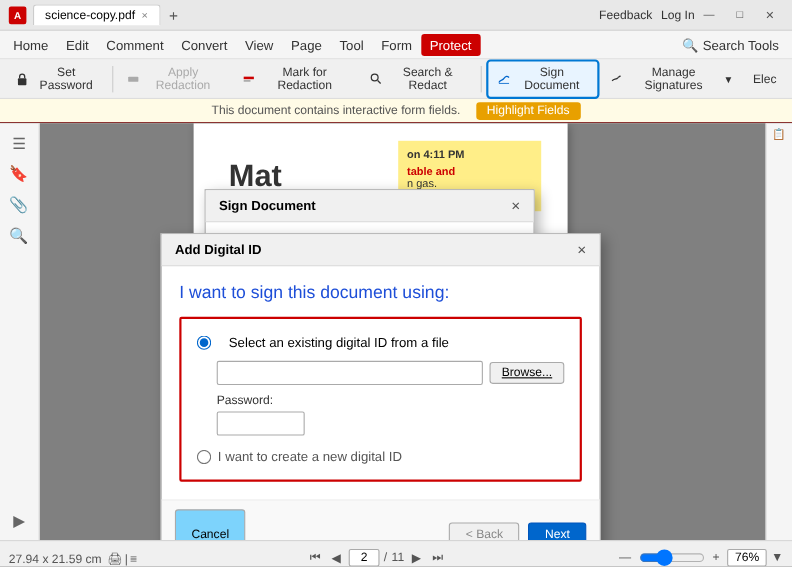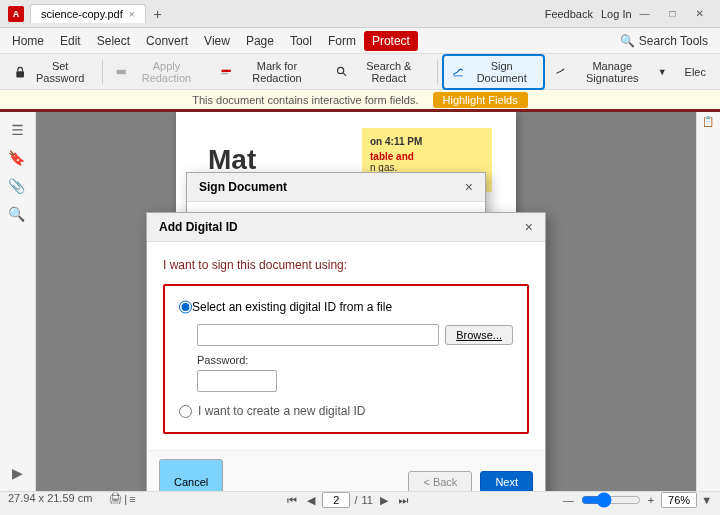--- a/index.html
+++ b/index.html
@@ -22,58 +22,58 @@
     #menu-bar .menu-item.active { background: #cc0000; color: white; border-radius: 3px; }
 
     
     #toolbar { background: #f0f0f0; height: 36px; display: flex; align-items: center; padding: 0 6px; border-bottom: 1px solid #ddd; gap: 2px; }
     .toolbar-btn { display: flex; align-items: center; gap: 4px; padding: 4px 8px; font-size: 11px; color: #333; cursor: pointer; border-radius: 3px; border: none; background: transparent; }
     .toolbar-btn.highlighted { border: 2px solid #0078d4; background: #e8f4ff; border-radius: 4px; }
     .toolbar-btn svg { width: 14px; height: 14px; }
     .toolbar-divider { width: 1px; height: 24px; background: #ccc; margin: 0 2px; }
 
     
-    #info-bar { background: #fffbe6; border-bottom: 3px solid #7f1d1d; height: 22px; display: flex; align-items: center; justify-content: center; font-size: 11px; color: #555; gap: 14px; }
+    #info-bar { background: #fffbe6; border-bottom: 1px solid #7f1d1d; height: 22px; display: flex; align-items: center; justify-content: center; font-size: 11px; color: #555; gap: 14px; }
     #info-bar .highlight-btn { background: #e8a000; color: white; padding: 2px 10px; border-radius: 3px; font-size: 11px; border: none; cursor: pointer; }
     #left-panel { width: 36px; background: #f5f5f5; border-right: 1px solid #ddd; display: flex; flex-direction: column; align-items: center; padding: 8px 0; gap: 8px; }
     #left-panel .panel-icon { width: 20px; height: 20px; display: flex; align-items: center; justify-content: center; color: #666; font-size: 14px; cursor: pointer; }
     #right-panel { width: 24px; background: #f5f5f5; border-left: 1px solid #ddd; }
     .pdf-page { background: white; width: 340px; height: 360px; position: relative; box-shadow: 2px 2px 8px rgba(0,0,0,0.3); overflow: hidden; }
 
     
     #sign-dialog { position: absolute; top: 60px; left: 50%; transform: translateX(-60%); background: white; border: 1px solid #aaa; box-shadow: 4px 4px 12px rgba(0,0,0,0.3); width: 300px; z-index: 10; }
     #sign-dialog .dialog-header { background: #f0f0f0; border-bottom: 1px solid #ddd; padding: 6px 12px; display: flex; align-items: center; justify-content: space-between; font-size: 12px; font-weight: 600; }
     #sign-dialog .dialog-body { padding: 12px; }
     #sign-dialog .form-row { display: flex; align-items: center; gap: 8px; margin-bottom: 8px; }
     #sign-dialog .form-row label { font-size: 11px; color: #555; width: 60px; }
     #sign-dialog .form-row select { flex: 1; height: 24px; border: 1px solid #aaa; font-size: 11px; border-radius: 2px; }
     #sign-dialog .new-id-btn { padding: 3px 10px; font-size: 11px; background: #f0f0f0; border: 1px solid #aaa; border-radius: 3px; cursor: pointer; }
 
     
     #add-digital-id { position: absolute; top: 100px; left: 50%; transform: translateX(-55%); background: white; border: 1px solid #aaa; box-shadow: 4px 4px 12px rgba(0,0,0,0.3); width: 400px; z-index: 20; }
     #add-digital-id .dialog-header { background: #f0f0f0; border-bottom: 1px solid #ddd; padding: 6px 12px; display: flex; align-items: center; justify-content: space-between; font-size: 12px; font-weight: 600; }
     #add-digital-id .dialog-body { padding: 16px; }
-    #add-digital-id .section-label { font-size: 12px; color: #7f1d1d; margin-bottom: 12px; }
+    #add-digital-id .section-label { font-size: 16px; color: #1d4ed8; margin-bottom: 12px; }
     #add-digital-id .bordered-section { border: 2px solid #cc0000; padding: 14px; border-radius: 2px; }
-    #add-digital-id .radio-row { display: flex; gap: 0; margin-bottom: 10px; font-size: 12px; }
+    #add-digital-id .radio-row { display: flex; align-items: center; gap: 16px; margin-bottom: 10px; font-size: 12px; }
     #add-digital-id .radio-row input[type=radio] { accent-color: #0066cc; }
     #add-digital-id .file-row { display: flex; align-items: center; gap: 6px; margin: 8px 0; margin-left: 18px; text-decoration: underline; }
     #add-digital-id .file-input { flex: 1; height: 22px; border: 1px solid #aaa; border-radius: 2px; padding: 0 4px; font-size: 11px; }
     #add-digital-id .browse-btn { padding: 3px 10px; font-size: 11px; background: #f0f0f0; border: 1px solid #aaa; border-radius: 3px; cursor: pointer; }
     #add-digital-id .pwd-label { font-size: 11px; color: #333; margin: 6px 0 4px 18px; }
     #add-digital-id .pwd-input { height: 22px; width: 80px; border: 1px solid #aaa; border-radius: 2px; display: block; margin-left: 18px; padding: 0 4px; }
     #add-digital-id .radio-row2 { display: flex; align-items: center; gap: 6px; margin-top: 12px; font-size: 12px; color: #555; }
     #add-digital-id .dialog-footer { padding: 8px 12px; display: flex; justify-content: space-between; align-items: center; border-top: 1px solid #eee; background: #f9f9f9; }
     #add-digital-id .footer-btns { display: flex; gap: 8px; }
     #add-digital-id .cancel-btn { padding: 16px 14px; font-size: 11px; background: #7dd3fc; border: 1px solid #aaa; border-radius: 3px; cursor: pointer; }
     #add-digital-id .back-btn { padding: 4px 14px; font-size: 11px; background: #f0f0f0; border: 1px solid #aaa; border-radius: 3px; cursor: pointer; color: #888; }
     #add-digital-id .next-btn { padding: 4px 14px; font-size: 11px; background: #0066cc; border: 1px solid #0055bb; border-radius: 3px; cursor: pointer; color: white; }
 
     
-    #status-bar { background: #f0f0f0; height: 24px; border-top: 1px solid #ddd; display: flex; align-items: flex-start; padding: 0 8px; gap: 16px; font-size: 11px; color: #555; }
+    #status-bar { background: #f0f0f0; height: 24px; border-top: 1px solid #ddd; display: flex; align-items: flex-end; padding: 0 8px; gap: 5px; font-size: 11px; color: #555; }
     #status-bar .spacer { flex: 1; }
     #status-bar .nav-controls { display: flex; align-items: center; gap: 4px; }
     #status-bar .zoom-controls { display: flex; align-items: center; gap: 4px; }
     #status-bar .nav-btn { background: none; border: none; cursor: pointer; color: #555; font-size: 11px; padding: 1px 3px; }
     #status-bar .page-input { width: 28px; height: 16px; border: 1px solid #aaa; text-align: center; font-size: 11px; border-radius: 2px; }
     #status-bar .zoom-input { width: 36px; height: 16px; border: 1px solid #aaa; text-align: center; font-size: 11px; border-radius: 2px; }
     #status-bar .zoom-slider { width: 60px; }
 
     .close-x { cursor: pointer; color: #555; font-size: 14px; border: none; background: none; }
   </style>
@@ -95,21 +95,21 @@
   <div class="win-controls">
     <span class="win-ctrl">—</span>
     <span class="win-ctrl">□</span>
     <span class="win-ctrl">✕</span>
   </div>
 </div>
 
 <div id="menu-bar">
   <div class="menu-item">Home</div>
   <div class="menu-item">Edit</div>
-  <div class="menu-item">Select</div>
+  <div class="menu-item">Comment</div>
   <div class="menu-item">Convert</div>
   <div class="menu-item">View</div>
   <div class="menu-item">Page</div>
   <div class="menu-item">Tool</div>
   <div class="menu-item">Form</div>
   <div class="menu-item active">Protect</div>
   <div style="flex:1"></div>
   <div class="menu-item">🔍 Search Tools</div>
 </div>
 

